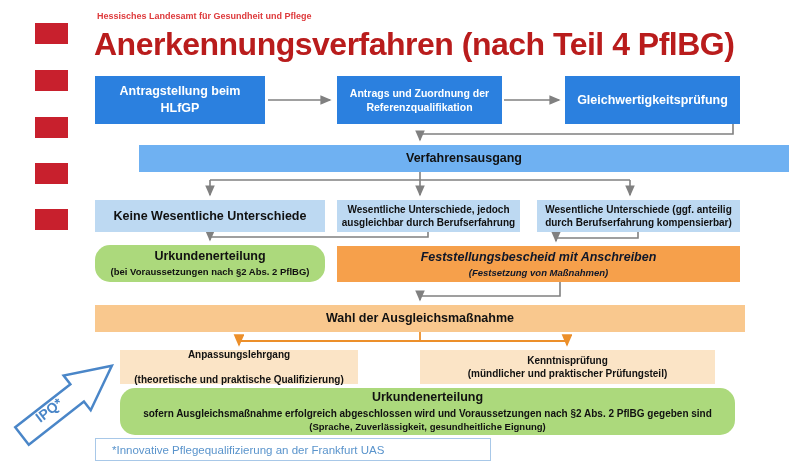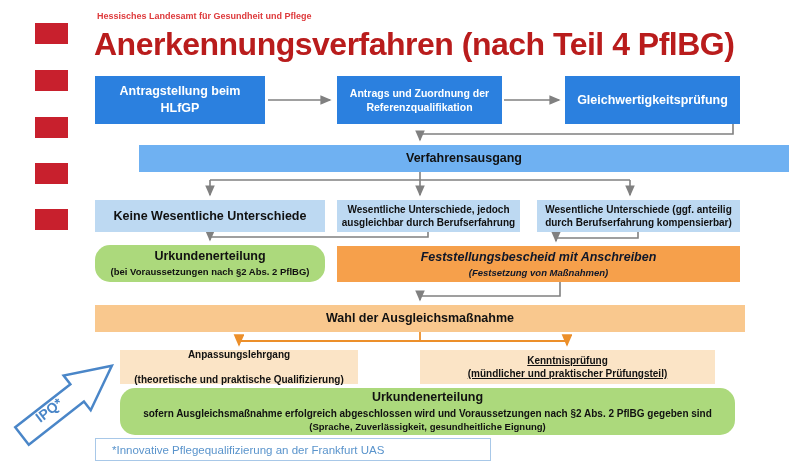--- a/index.html
+++ b/index.html
@@ -118,21 +118,21 @@
   </div>
 
   <div class="box lorange t12" style="left:95px;top:305px;width:650px;height:27px;">
     <span>Wahl der Ausgleichsmaßnahme</span>
   </div>
 
   <div class="box peach t10" style="left:120px;top:350px;width:238px;height:34px;gap:12px;">
     <span>Anpassungslehrgang</span>
     <span>(theoretische und praktische Qualifizierung)</span>
   </div>
-  <div class="box peach t10" style="left:420px;top:350px;width:295px;height:34px;text-decoration:underline;">
+  <div class="box peach t10" style="left:420px;top:350px;width:295px;height:34px;">
     <span>Kenntnisprüfung</span>
     <span>(mündlicher und praktischer Prüfungsteil)</span>
   </div>
 
   <div class="box green" style="left:120px;top:388px;width:615px;height:47px;">
     <span class="t12">Urkundenerteilung</span>
     <span class="cert2-l2">sofern Ausgleichsmaßnahme erfolgreich abgeschlossen wird und Voraussetzungen nach §2 Abs. 2 PflBG gegeben sind</span>
     <span class="sub">(Sprache, Zuverlässigkeit, gesundheitliche Eignung)</span>
   </div>
 

